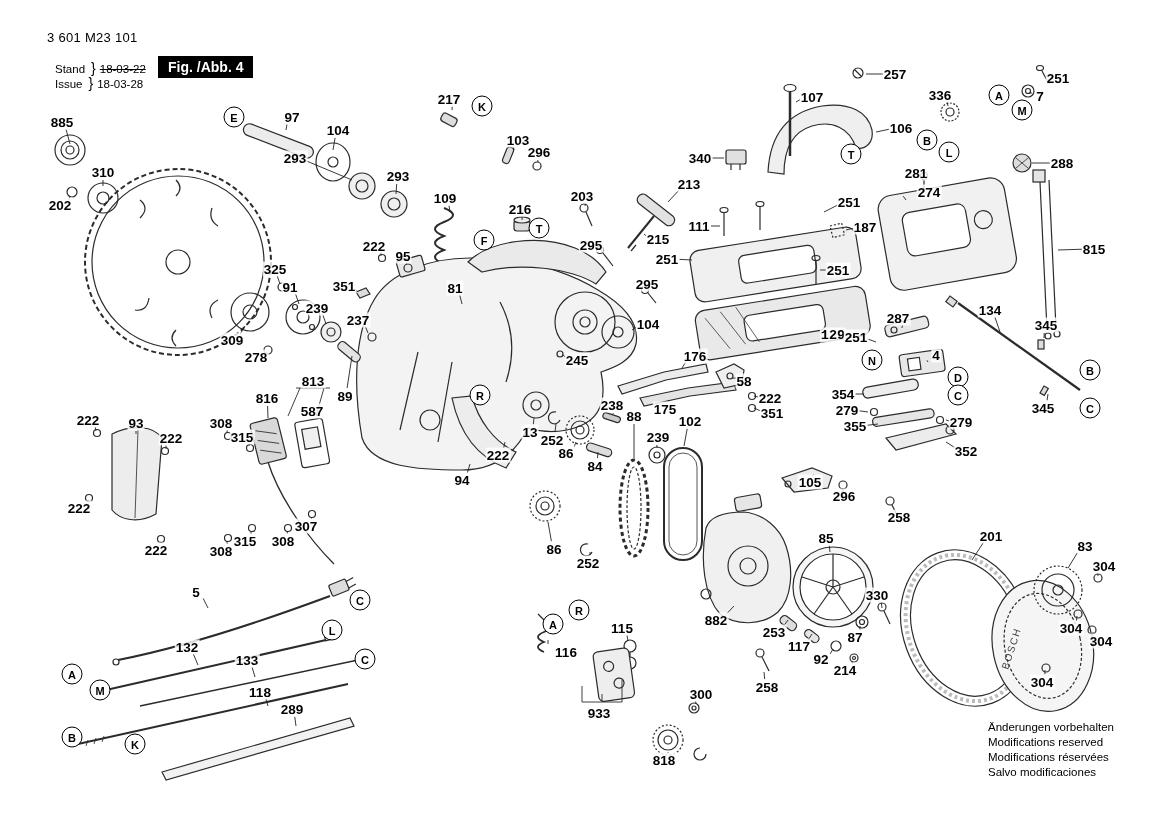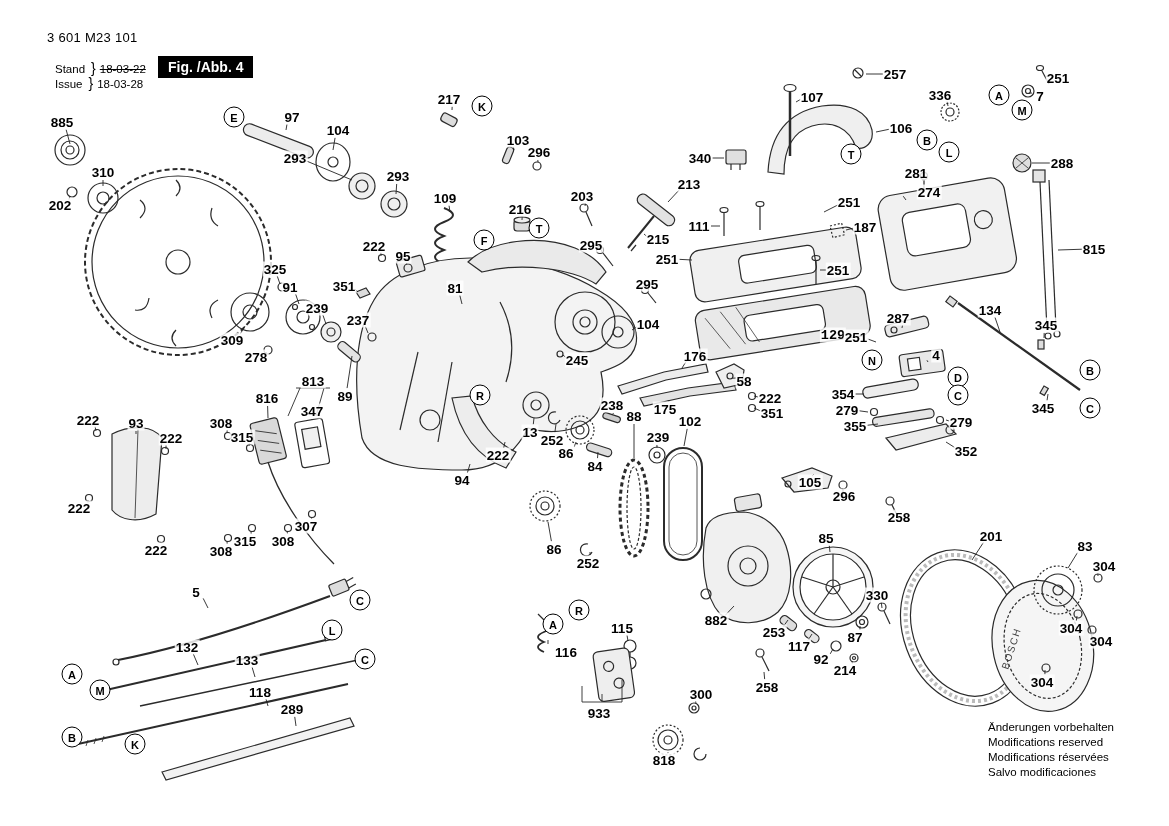--- a/index.html
+++ b/index.html
@@ -640,21 +640,21 @@
     <div class="part-label" style="left: 403px; top: 256px;">95</div>
     <div class="part-label" style="left: 374px; top: 246px;">222</div>
     <div class="part-label" style="left: 344px; top: 286px;">351</div>
     <div class="part-label" style="left: 275px; top: 269px;">325</div>
     <div class="part-label" style="left: 290px; top: 287px;">91</div>
     <div class="part-label" style="left: 317px; top: 308px;">239</div>
     <div class="part-label" style="left: 358px; top: 320px;">237</div>
     <div class="part-label" style="left: 345px; top: 396px;">89</div>
     <div class="part-label" style="left: 313px; top: 381px;">813</div>
     <div class="part-label" style="left: 267px; top: 398px;">816</div>
-    <div class="part-label" style="left: 312px; top: 411px;">347</div>
+    <div class="part-label" style="left: 312px; top: 411px;">587</div>
     <div class="part-label" style="left: 232px; top: 340px;">309</div>
     <div class="part-label" style="left: 256px; top: 357px;">278</div>
     <div class="part-label" style="left: 455px; top: 288px;">81</div>
     <div class="part-label" style="left: 648px; top: 324px;">104</div>
     <div class="part-label" style="left: 577px; top: 360px;">245</div>
     <div class="part-label" style="left: 695px; top: 356px;">176</div>
     <div class="part-label" style="left: 665px; top: 409px;">175</div>
     <div class="part-label" style="left: 744px; top: 381px;">58</div>
     <div class="part-label" style="left: 770px; top: 398px;">222</div>
     <div class="part-label" style="left: 772px; top: 413px;">351</div>

